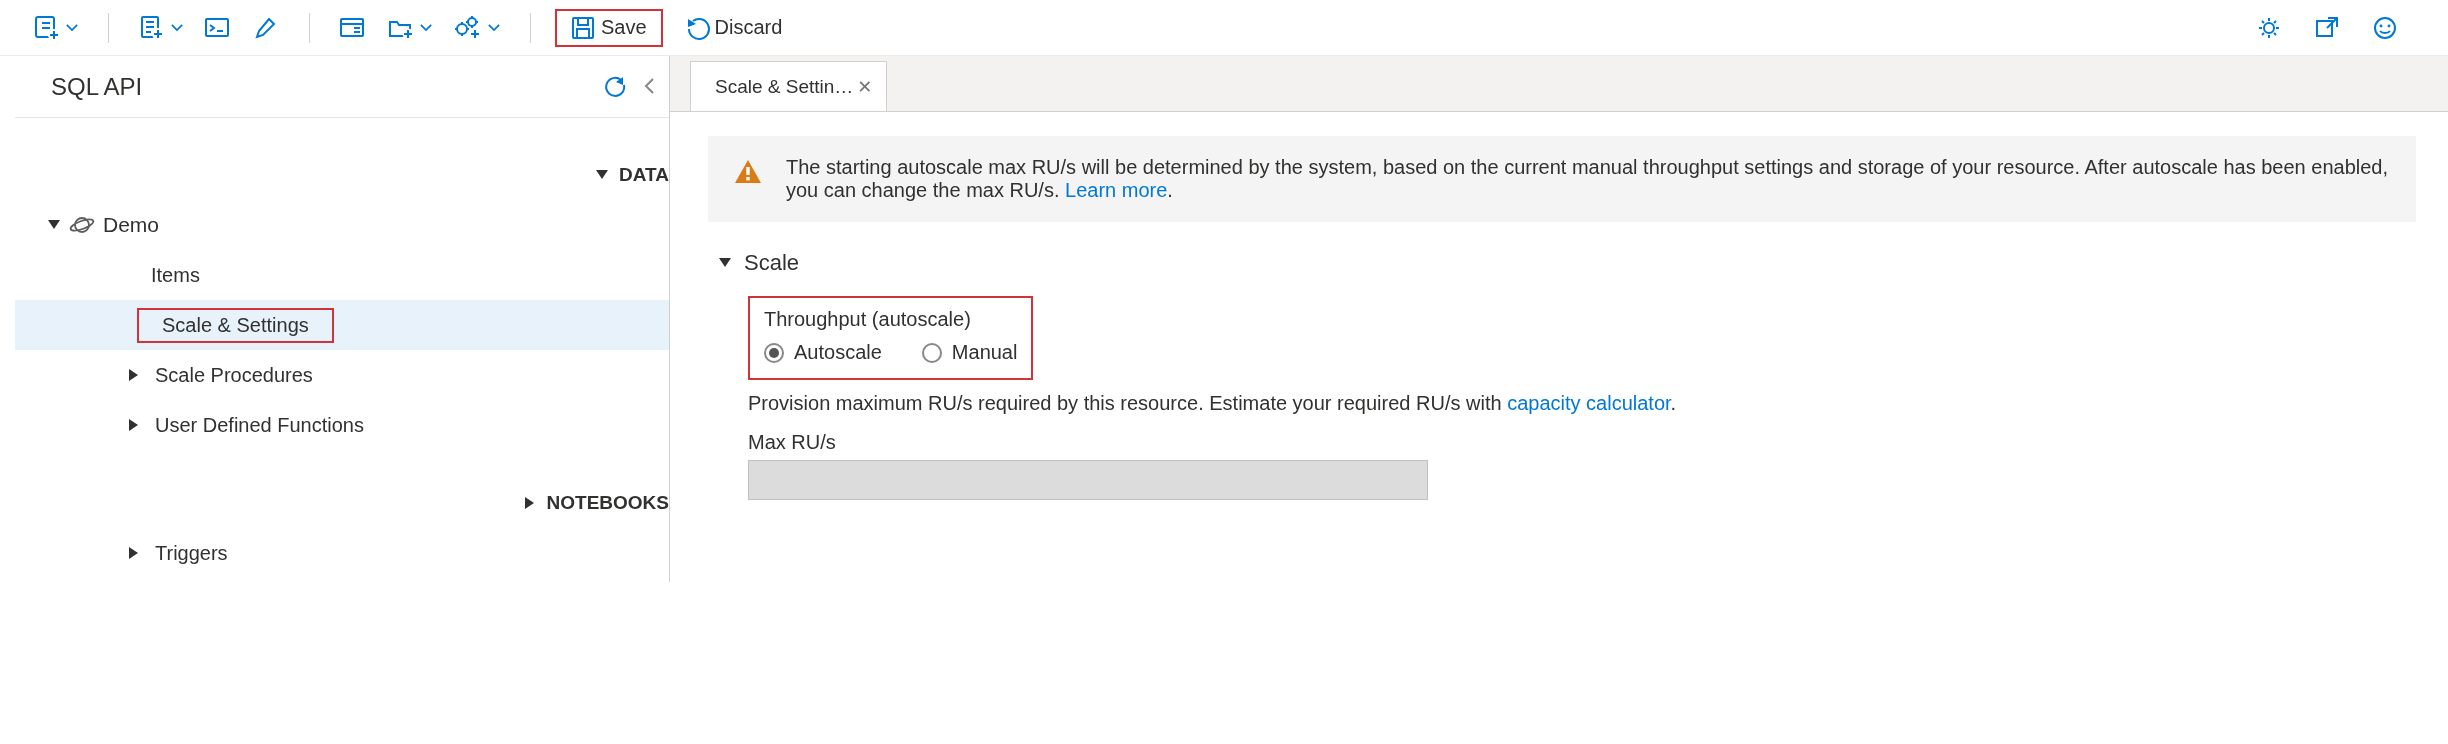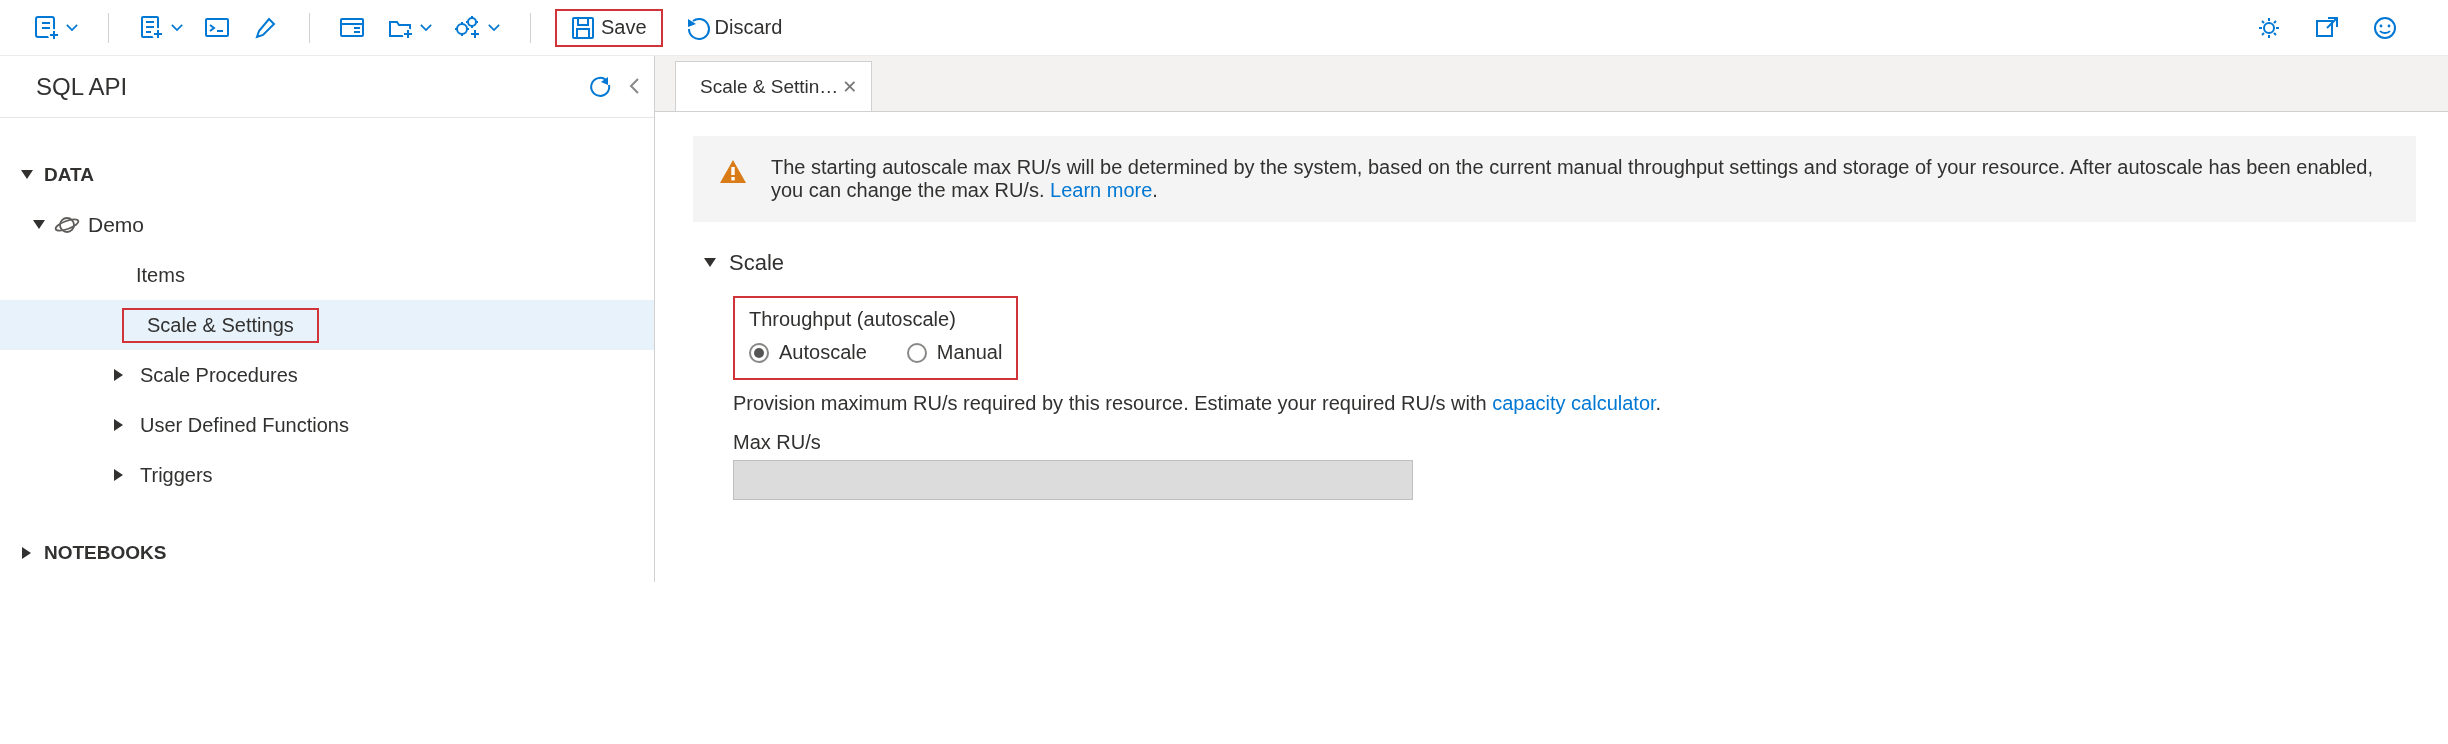--- a/index.html
+++ b/index.html
@@ -49,20 +49,21 @@
     .hl-red { border: 2px solid #d13438; }
 
     
     .main {
       display: flex;
     }
     
     .panel-left {
       width: 655px;
       border-right: 1px solid #d0d0d0;
+      margin-left: 15px;
     }
     .panel-head {
       display: flex;
       align-items: center;
       height: 62px;
       padding: 0 14px 0 36px;
       border-bottom: 1px solid #e6e6e6;
     }
     .panel-head-title {
       font-size: 24px;
@@ -124,20 +125,21 @@
       padding: 20px 26px;
       font-size: 20px;
       color: #323130;
       justify-content: flex-end;
     }
     .info-banner .warn-ic { flex: 0 0 auto; margin-top: 2px; }
     .link { color: #0078d4; cursor: pointer; }
 
     .section {
       margin-top: 28px;
+      justify-content: flex-end;
     }
     .section-head {
       display: flex;
       align-items: center;
       gap: 12px;
       font-size: 22px;
       margin-left: 10px;
     }
     .section-body {
       margin-top: 20px;
@@ -409,36 +411,36 @@
         <span>Scale Procedures</span>
       </div>
       <div class="tree-row node">
         <span class="tw">
             <svg width="10" height="12">
               <use href="#ic-tri-right"></use>
             </svg>
           </span>
         <span>User Defined Functions</span>
       </div>
-      <div class="tree-row node">
+      <div class="tree-row section">
         <span class="tw">
             <svg width="10" height="12">
               <use href="#ic-tri-right"></use>
             </svg>
           </span>
-        <span>Triggers</span>
-      </div>
-
-      <div class="tree-row section">
+        <span>NOTEBOOKS</span>
+      </div>
+
+      <div class="tree-row node">
         <span class="tw">
             <svg width="10" height="12">
               <use href="#ic-tri-right"></use>
             </svg>
           </span>
-        <span>NOTEBOOKS</span>
+        <span>Triggers</span>
       </div>
     </div>
   </div>
 
   <div class="panel-right">
     <div class="tab-strip">
       <div class="tab">
         <span>Scale &amp; Settin…</span>
         <span class="tab-close">✕</span>
       </div>

